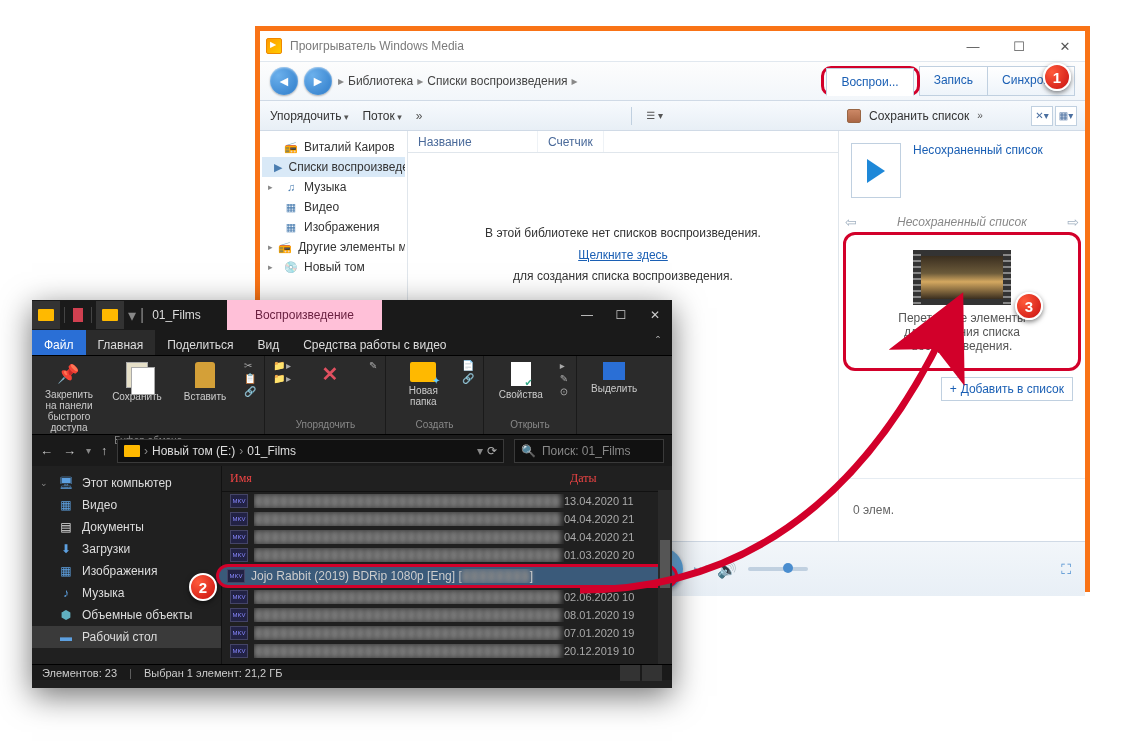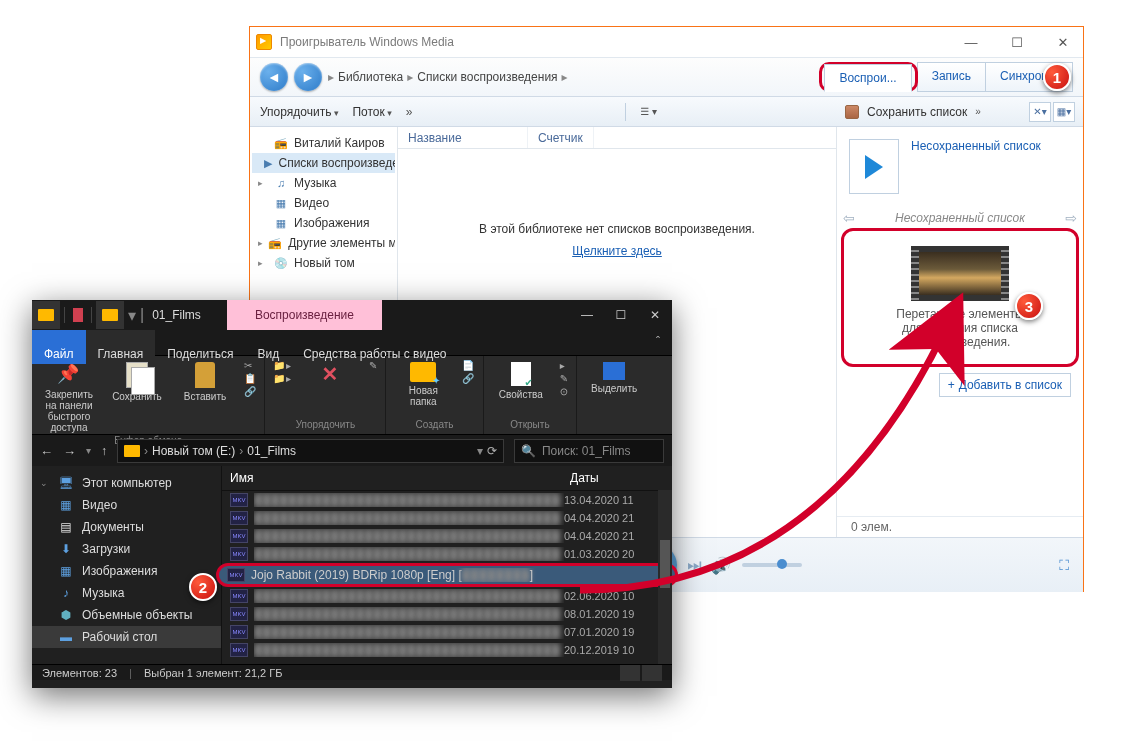--- a/index.html
+++ b/index.html
@@ -1,19 +1,19 @@
 <!DOCTYPE html>
 <html><head>
 <meta charset="utf-8">
 <style>
 * { margin: 0; padding: 0; box-sizing: border-box; font-family: "Segoe UI", Tahoma, sans-serif; }
 body { width: 1125px; height: 749px; background: #fff; position: relative; overflow: hidden; }
 
 
-.wmp { position: absolute; left: 249px; top: 26px; width: 835px; height: 566px; background: #fff; border: 1px solid #f97316; }
+.wmp { position: absolute; left: 255px; top: 26px; width: 835px; height: 566px; background: #fff; border: 5px solid #f97316; }
 .wmp-titlebar { height: 30px; display: flex; align-items: center; padding: 0 6px; background: #fff; }
 .wmp-titlebar .app-icon { width: 16px; height: 16px; background: linear-gradient(135deg,#f90,#fc0); border: 1px solid #e80; border-radius: 2px; margin-right: 8px; position: relative; }
 .wmp-titlebar .app-icon::after { content: "▶"; font-size: 8px; color: #fff; position: absolute; left: 3px; top: 1px; }
 .wmp-titlebar .title { color: #7a7a7a; font-size: 12px; }
 .wmp-titlebar .winbtns { margin-left: auto; display: flex; gap: 18px; color: #555; font-size: 13px; }
 .wmp-titlebar .winbtns span { cursor: pointer; width: 28px; text-align: center; }
 
 .wmp-nav { height: 40px; display: flex; align-items: center; padding: 0 10px; background: linear-gradient(#fdfdfd,#f2f6fa); border-top: 1px solid #e1e8ef; border-bottom: 1px solid #d0dae6; gap: 6px; }
 .navbtn { width: 28px; height: 28px; border-radius: 50%; background: radial-gradient(circle at 30% 30%,#6bb0ec,#2d7bc9); box-shadow: inset 0 1px 2px rgba(255,255,255,.5),0 1px 2px rgba(0,0,0,.3); color: #fff; display: flex; align-items: center; justify-content: center; font-size: 14px; }
 .crumb { color: #444; font-size: 12px; display: flex; align-items: center; gap: 4px; }
@@ -61,21 +61,21 @@
 
 .wmp-dropzone { margin: 6px 12px; text-align: center; font-size: 12px; color: #555; position: relative; padding: 10px 8px; }
 .wmp-dropzone .thumb { width: 82px; height: 55px; margin: 0 auto 6px; background: linear-gradient(#3a2e1f,#6b5a3a 40%,#d4a860 60%,#3a2e1f); border-top: 6px solid #333; border-bottom: 6px solid #333; position: relative; }
 .wmp-dropzone .thumb::before, .wmp-dropzone .thumb::after { content: ""; position: absolute; top: -6px; bottom: -6px; width: 8px; background: repeating-linear-gradient(#333 0 4px,#888 4px 6px); }
 .wmp-dropzone .thumb::before { left: -8px; }
 .wmp-dropzone .thumb::after { right: -8px; }
 .drop-callout { position: absolute; inset: -8px; border: 3px solid #d2002a; border-radius: 12px; pointer-events: none; }
 
 .wmp-addlist { margin: 8px 12px; border: 1px solid #c0d0e0; padding: 4px 8px; font-size: 12px; color: #1a5fb4; display: flex; align-items: center; gap: 4px; width: fit-content; margin-left: auto; }
 
-.wmp-count { padding: 3px 14px; font-size: 12px; color: #666; border-top: 1px solid #e6ecf2; margin-top: auto; }
+.wmp-count { padding: 24px 14px; font-size: 12px; color: #666; border-top: 1px solid #e6ecf2; margin-top: auto; }
 
 .wmp-controls { height: 55px; background: linear-gradient(#f2f6fa,#e8eff6); border-top: 1px solid #d0dae6; display: flex; align-items: center; justify-content: center; gap: 10px; position: relative; }
 .wmp-controls .big-play { width: 42px; height: 42px; border-radius: 50%; background: radial-gradient(circle at 30% 30%,#9fd0f5,#3a8dcf); box-shadow: 0 2px 4px rgba(0,0,0,.3); display: flex; align-items: center; justify-content: center; }
 .wmp-controls .big-play::after { content: ""; border-left: 14px solid #fff; border-top: 9px solid transparent; border-bottom: 9px solid transparent; margin-left: 3px; }
 .wmp-controls .ctl { color: #8aa8c6; font-size: 16px; }
 .wmp-controls .vol { width: 60px; height: 4px; background: #c0d0e0; border-radius: 2px; position: relative; }
 .wmp-controls .vol::after { content: ""; position: absolute; left: 35px; top: -4px; width: 10px; height: 10px; background: #4a8dcf; border-radius: 50%; }
 .wmp-controls .fs { position: absolute; right: 14px; color: #4a8dcf; font-size: 14px; }
 
 
@@ -84,21 +84,21 @@
 .exp-titlebar .icbox { width: 28px; height: 28px; background: #333; display: flex; align-items: center; justify-content: center; }
 .exp-titlebar .folder-ic { width: 16px; height: 12px; background: #ffb900; border-radius: 1px; }
 .exp-titlebar .sep { width: 1px; height: 16px; background: #444; margin: 0 4px; }
 .exp-titlebar .st { font-size: 12px; color: #ddd; padding: 0 8px; }
 .exp-titlebar .red { width: 10px; height: 14px; background: #d04050; margin: 0 4px; }
 .exp-titlebar .context-tab { background: #ffc0d8; color: #6a2040; font-size: 12px; padding: 6px 28px; margin-left: 18px; height: 30px; display: flex; align-items: center; }
 .exp-titlebar .winbtns { margin-left: auto; display: flex; }
 .exp-titlebar .winbtns span { width: 34px; text-align: center; color: #ccc; font-size: 12px; padding: 8px 0; }
 
 .exp-ribbon-tabs { height: 26px; background: #1a1a1a; display: flex; align-items: stretch; font-size: 12px; border-bottom: 1px solid #000; }
-.exp-ribbon-tabs .rt { padding: 17px 12px; color: #ddd; }
+.exp-ribbon-tabs .rt { padding: 8px 12px; color: #ddd; }
 .exp-ribbon-tabs .rt.file { background: #2a6fd6; color: #fff; }
 .exp-ribbon-tabs .rt.sel { background: #2b2b2b; }
 .exp-ribbon-tabs .chev-up { margin-left: auto; padding: 5px 12px; color: #aaa; }
 
 .exp-ribbon { height: 78px; background: #2b2b2b; display: flex; font-size: 10px; color: #ccc; }
 .rgroup { border-right: 1px solid #1a1a1a; padding: 4px 8px; display: flex; flex-direction: column; }
 .rrow { display: flex; gap: 10px; flex: 1; align-items: flex-start; }
 .rbtn-big { text-align: center; width: 58px; }
 .rbtn-big .ric { width: 28px; height: 24px; margin: 2px auto 3px; display: flex; align-items: center; justify-content: center; }
 .rbtn-big .ric.pin { color: #ccc; font-size: 18px; }
@@ -134,21 +134,21 @@
 .sic.doc { color: #e0e0e0; }
 .sic.dl { color: #5da0e0; }
 .sic.img { color: #5da0e0; }
 .sic.mus { color: #5da0e0; }
 .sic.obj { color: #60b0c0; }
 .sic.desk { color: #5da0e0; }
 .exp-side .caret { width: 10px; color: #888; margin-left: -18px; font-size: 9px; }
 
 .exp-list { flex: 1; font-size: 12px; position: relative; }
 .exp-list .hdr { display: flex; background: #202020; border-bottom: 1px solid #111; }
-.exp-list .hdr div { padding: 5px 8px; color: #ffffff; }
+.exp-list .hdr div { padding: 5px 8px; color: #ef4444; font-family: Liberation Serif, serif; }
 .exp-list .hdr .cname { flex: 1; }
 .exp-list .row { display: flex; align-items: center; padding: 2px 8px; color: #ccc; }
 .exp-list .row.sel { background: #3a5a7a; }
 .exp-list .row .mkv { width: 18px; height: 14px; background: #224; border: 1px solid #446; font-size: 6px; text-align: center; line-height: 12px; color: #88f; margin-right: 6px; }
 .exp-list .row .nm { flex: 1; white-space: nowrap; overflow: hidden; position: relative; }
 .exp-list .row .nm .blur { color: transparent; text-shadow: 0 0 6px #888; }
 .exp-list .row .dt { width: 100px; color: #aaa; font-size: 11px; }
 .exp-list .scrollbar { position: absolute; right: 0; top: 24px; bottom: 0; width: 14px; background: #2a2a2a; }
 .exp-list .scrollbar .thumb { position: absolute; top: 50px; height: 48px; left: 2px; right: 2px; background: #555; }
 .row-callout { border: 3px solid #d2002a; border-radius: 14px; padding: 0 4px; margin: 0 -6px; }
@@ -253,20 +253,21 @@
     </div>
 
     <div class="wmp-center">
       <div class="wmp-cols">
         <div style="width:130px">Название</div>
         <div>Счетчик</div>
       </div>
       <div class="wmp-empty">
         <div>В этой библиотеке нет списков воспроизведения.</div>
         <a href="#">Щелкните здесь</a>
+        <div>для создания списка воспроизведения.</div>
       </div>
     </div>
 
     <div class="wmp-right">
       <div class="wmp-right-toolbar">
         <span class="save-ic"></span>
         <span>Сохранить список</span>
         <span class="chev2">»</span>
         <div class="rbtns">
           <span class="rbtn">✕▾</span>

